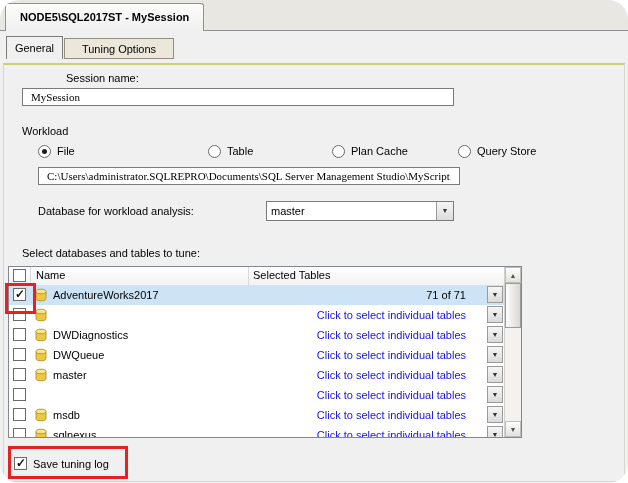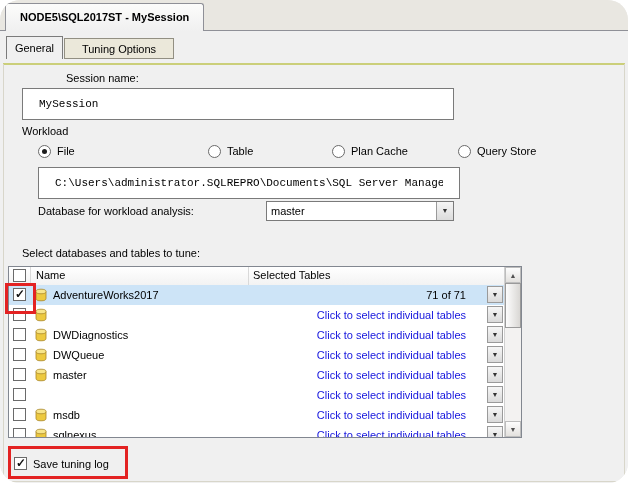--- a/index.html
+++ b/index.html
@@ -27,22 +27,22 @@
     border:1px solid #7b7b7b; border-bottom:none; line-height:22px; z-index:2; }
   .tab-tuning { left:58px; top:2px; width:110px; height:21px; background:#ebe8da;
     border:1px solid #928f82; line-height:20px; }
   .tab-underline { position:absolute; left:3px; top:32px; width:622px; height:2px; background:#cbcf7a; }
   .page-border { position:absolute; left:3px; top:33px; width:622px; height:418px;
     border:1px solid #d8d6ca; border-top:none; }
   
   .lbl { position:absolute; font-size:11px; color:#000; }
   .textbox {
     position:absolute; border:1px solid #7a7a7a; background:#fff;
-    font-family:Liberation Mono, monospace; font-size:11px; color:#000;
-    padding:0 16px; height:32px;
+    font-family:Liberation Serif, serif; font-size:11px; color:#000;
+    padding:0 8px; height:18px;
   }
   .session-label { left:22px; top:41px;margin-left:44px; }
   .session-input { left:22px; top:57px; width:432px; }
   .workload-label { left:22px; top:94px; }
   .radio-row { position:absolute; left:38px; top:112px; width:560px; height:16px; display:flex; }
   .radio-option { display:flex; align-items:center; }
   .radio-option:nth-child(1){ width:170px; }
   .radio-option:nth-child(2){ width:124px;text-align:right; }
   .radio-option:nth-child(3){ width:126px; }
   .radio-option:nth-child(4){ width:130px; }

